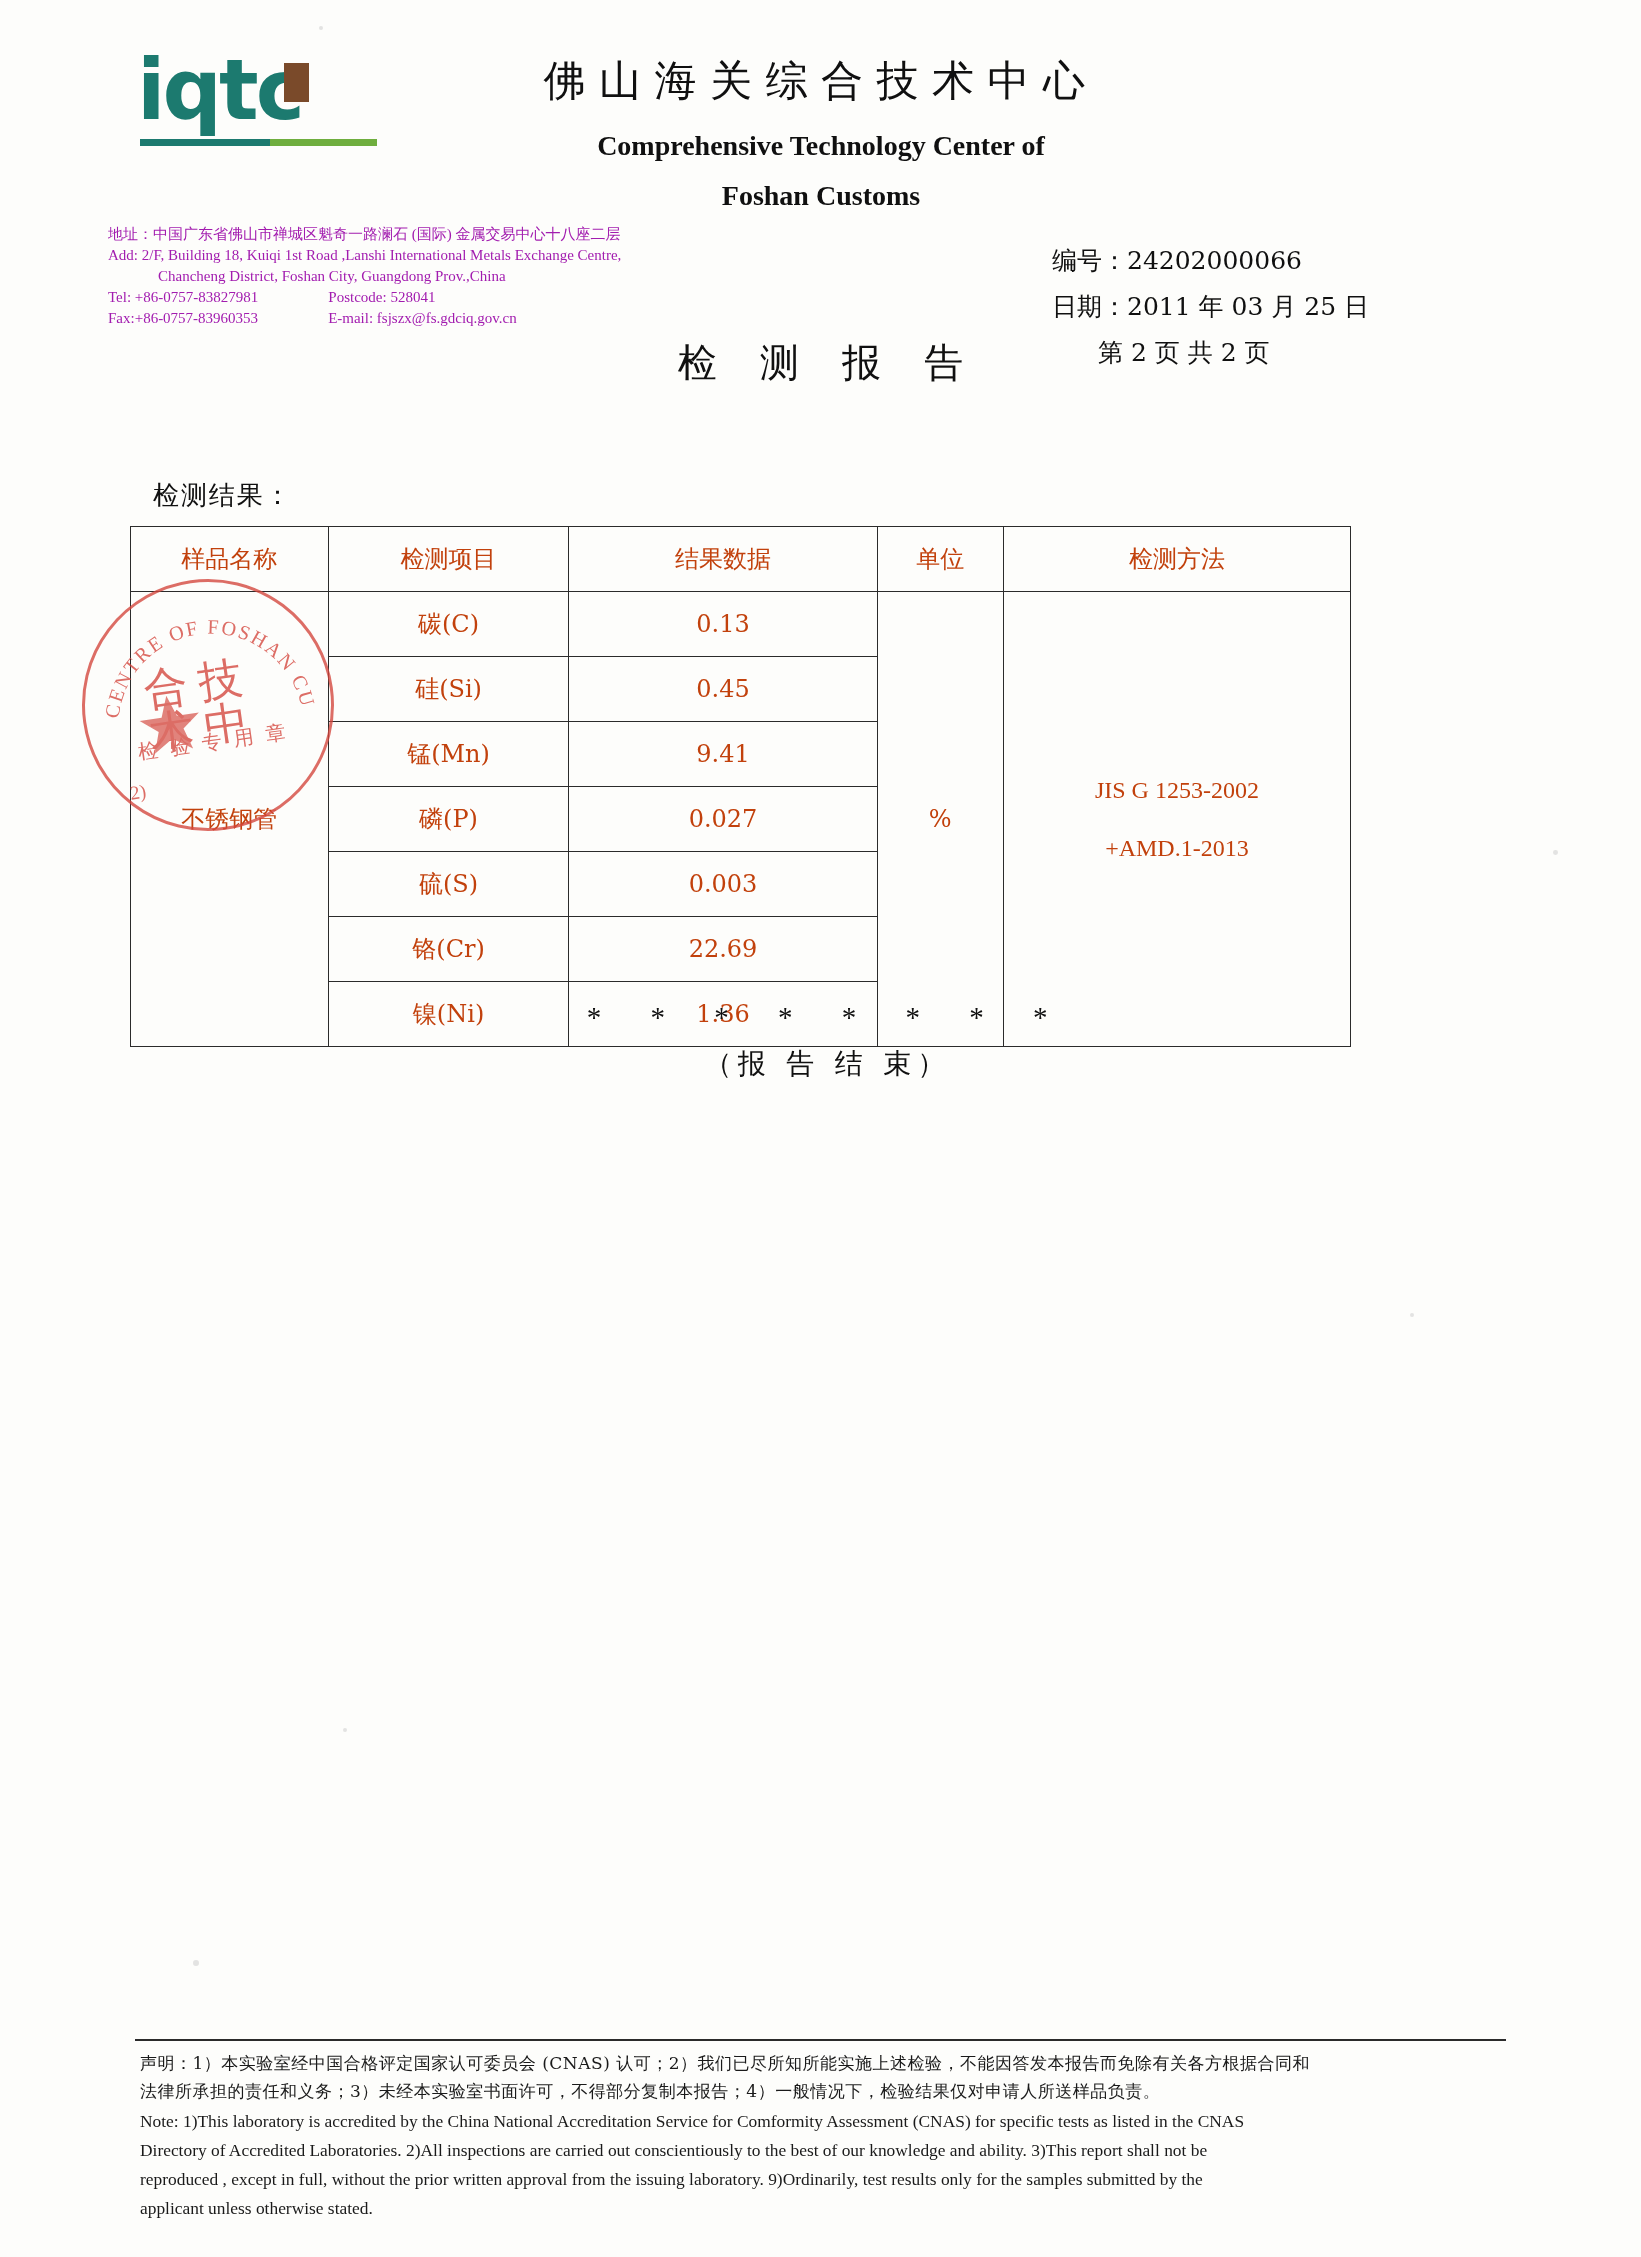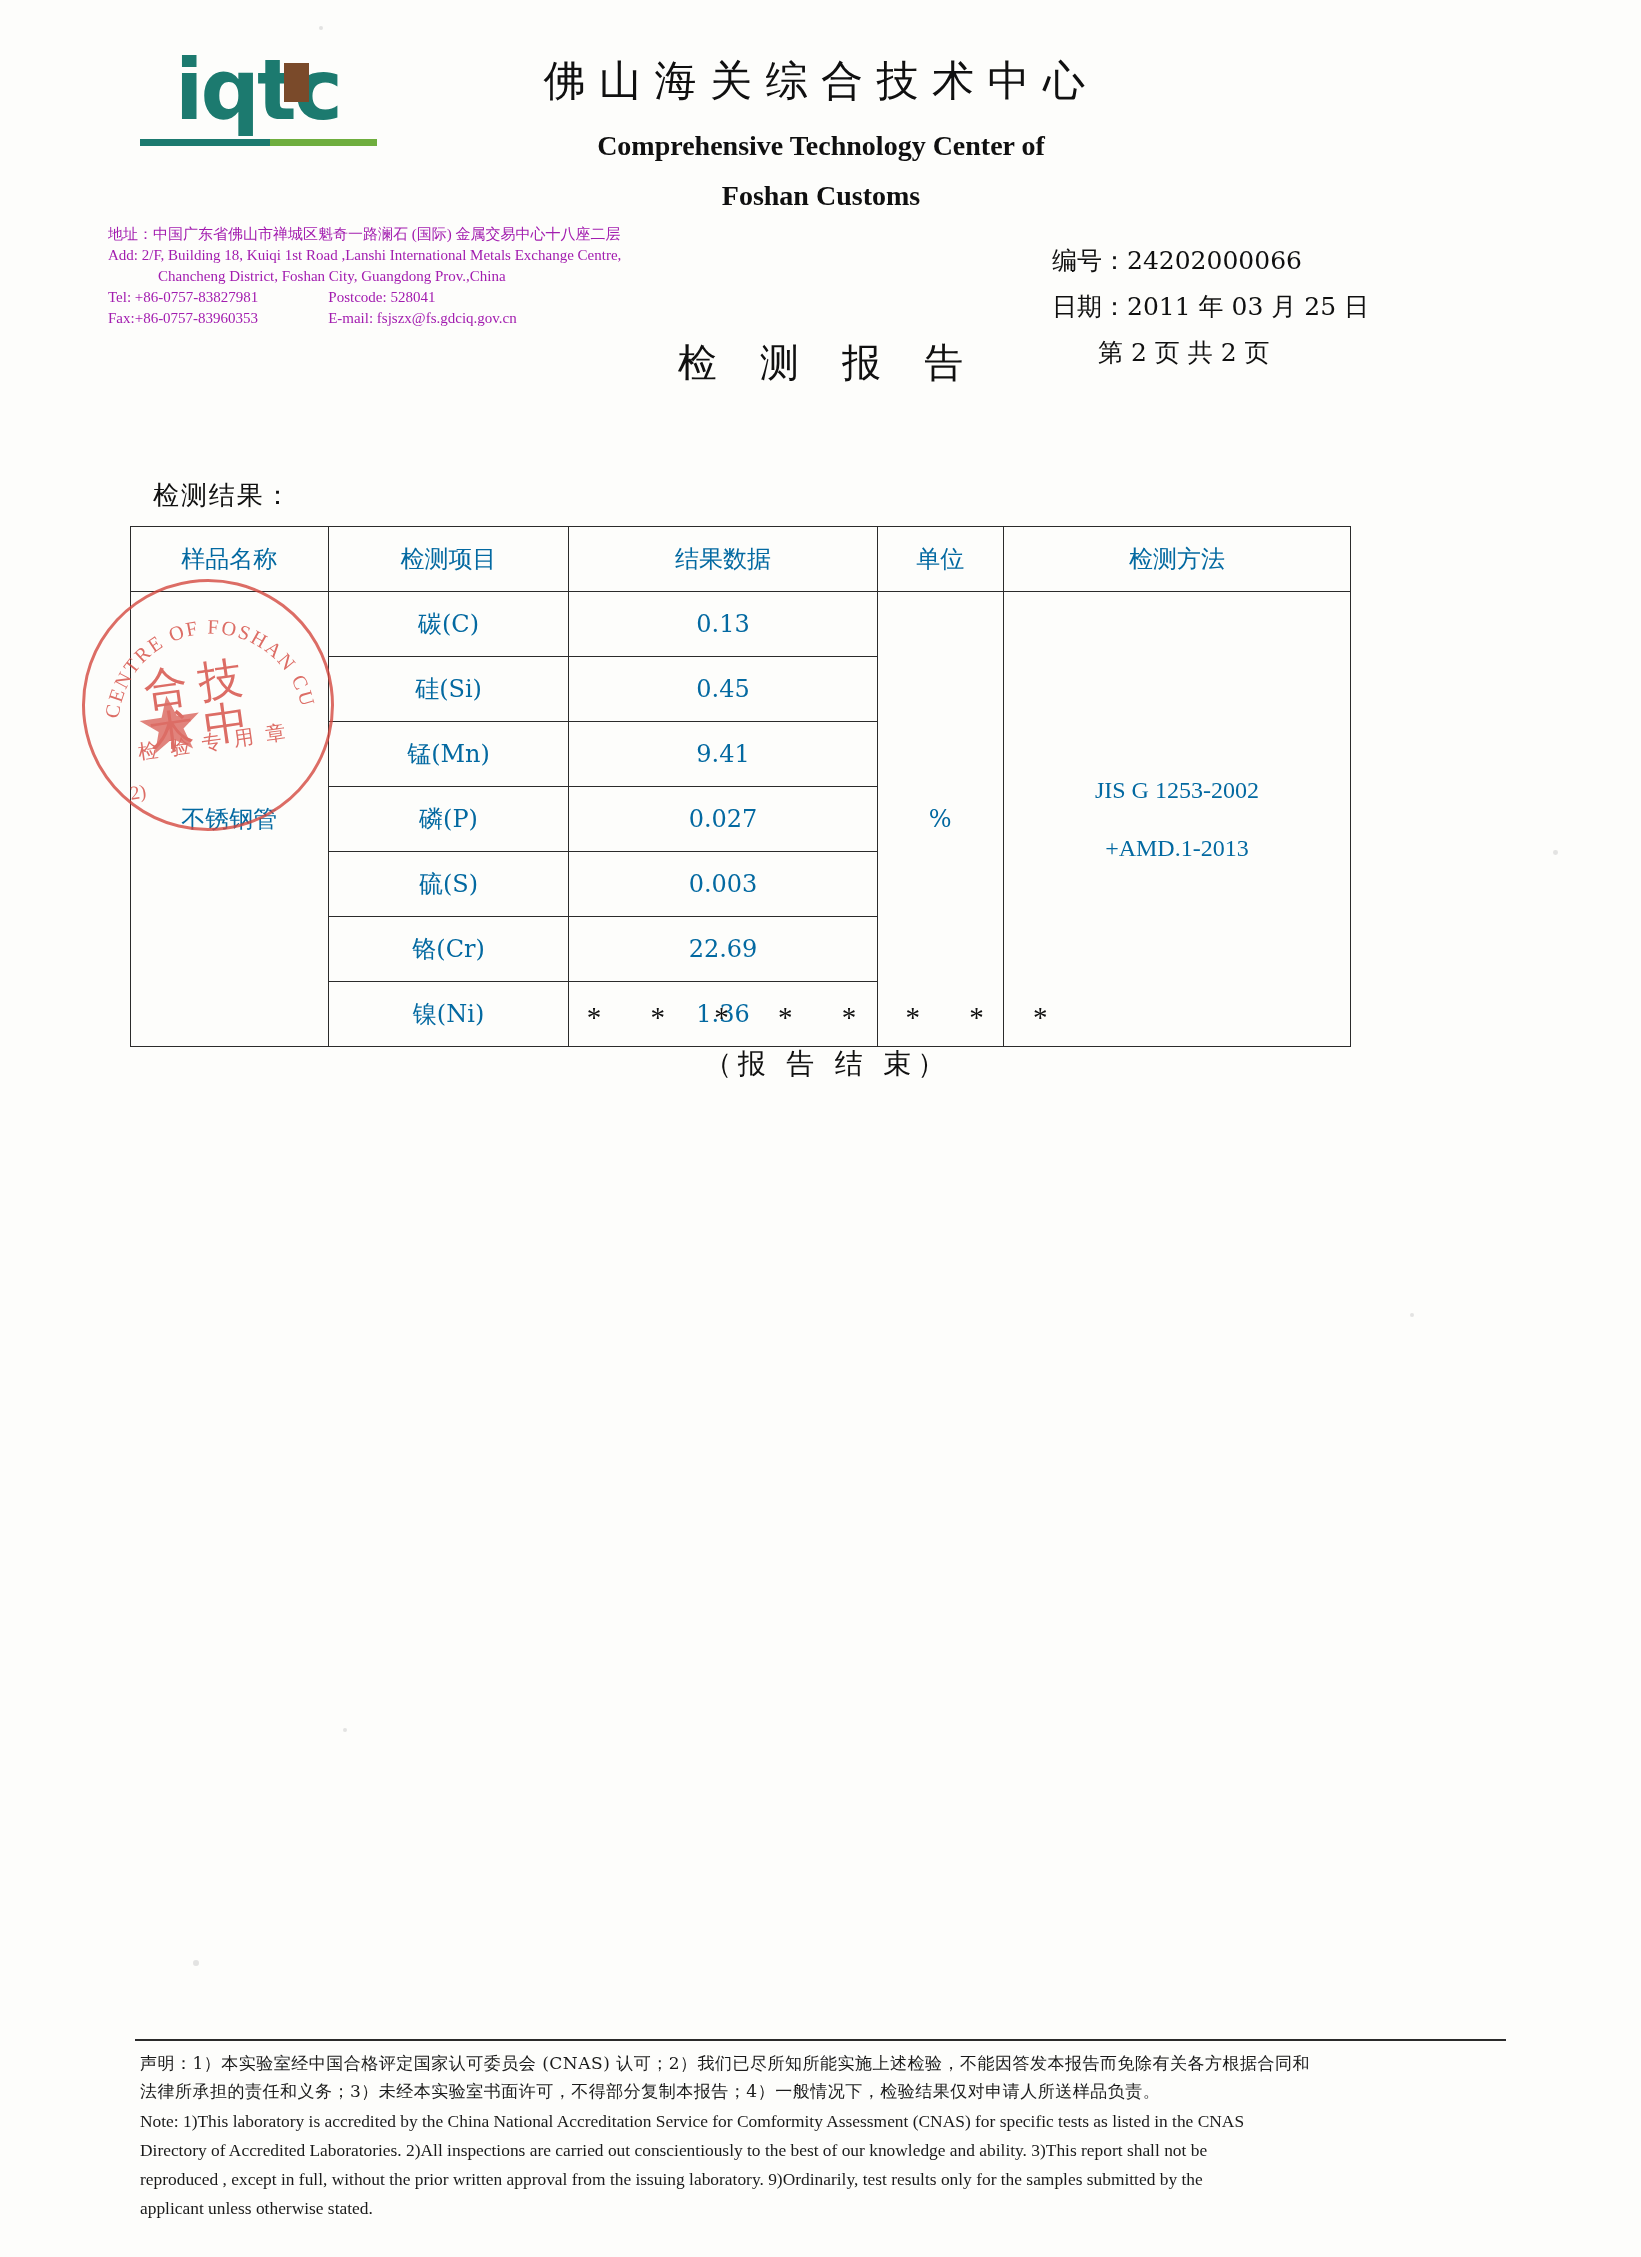--- a/index.html
+++ b/index.html
@@ -37,21 +37,20 @@
     width: 241px;
     height: 106px;
   }
   .logo-text {
     font-family: "DejaVu Sans", sans-serif;
     font-weight: bold;
     font-size: 83px;
     letter-spacing: -2.9px;
     color: #1c7a6f;
     line-height: 89px;
-    text-align: center;
   }
   .logo-bar {
     position: absolute;
     left: 2.9px;
     top: 93px;
     width: 237px;
     height: 6.8px;
     background: linear-gradient(to right, #1c7a6f 0%, #1c7a6f 55%, #6fae3e 55%, #6fae3e 100%);
   }
   .logo-accent {
@@ -151,21 +150,21 @@
     margin-left: 10px;
   }
 
   table.result-table {
     position: absolute;
     left: 130px;
     top: 526px;
     width: 1221px;
     border-collapse: collapse;
     font-family: "DejaVu Serif", serif;
-    color: #0369a1;
+    color: #c2410c;
   }
   table.result-table td, table.result-table th {
     border: 1.4px solid #2b2b2b;
     text-align: center;
     font-weight: normal;
     font-size: 24px;
     height: 64px;
     padding: 0;
   }
   .col-sample { width: 198px; }

